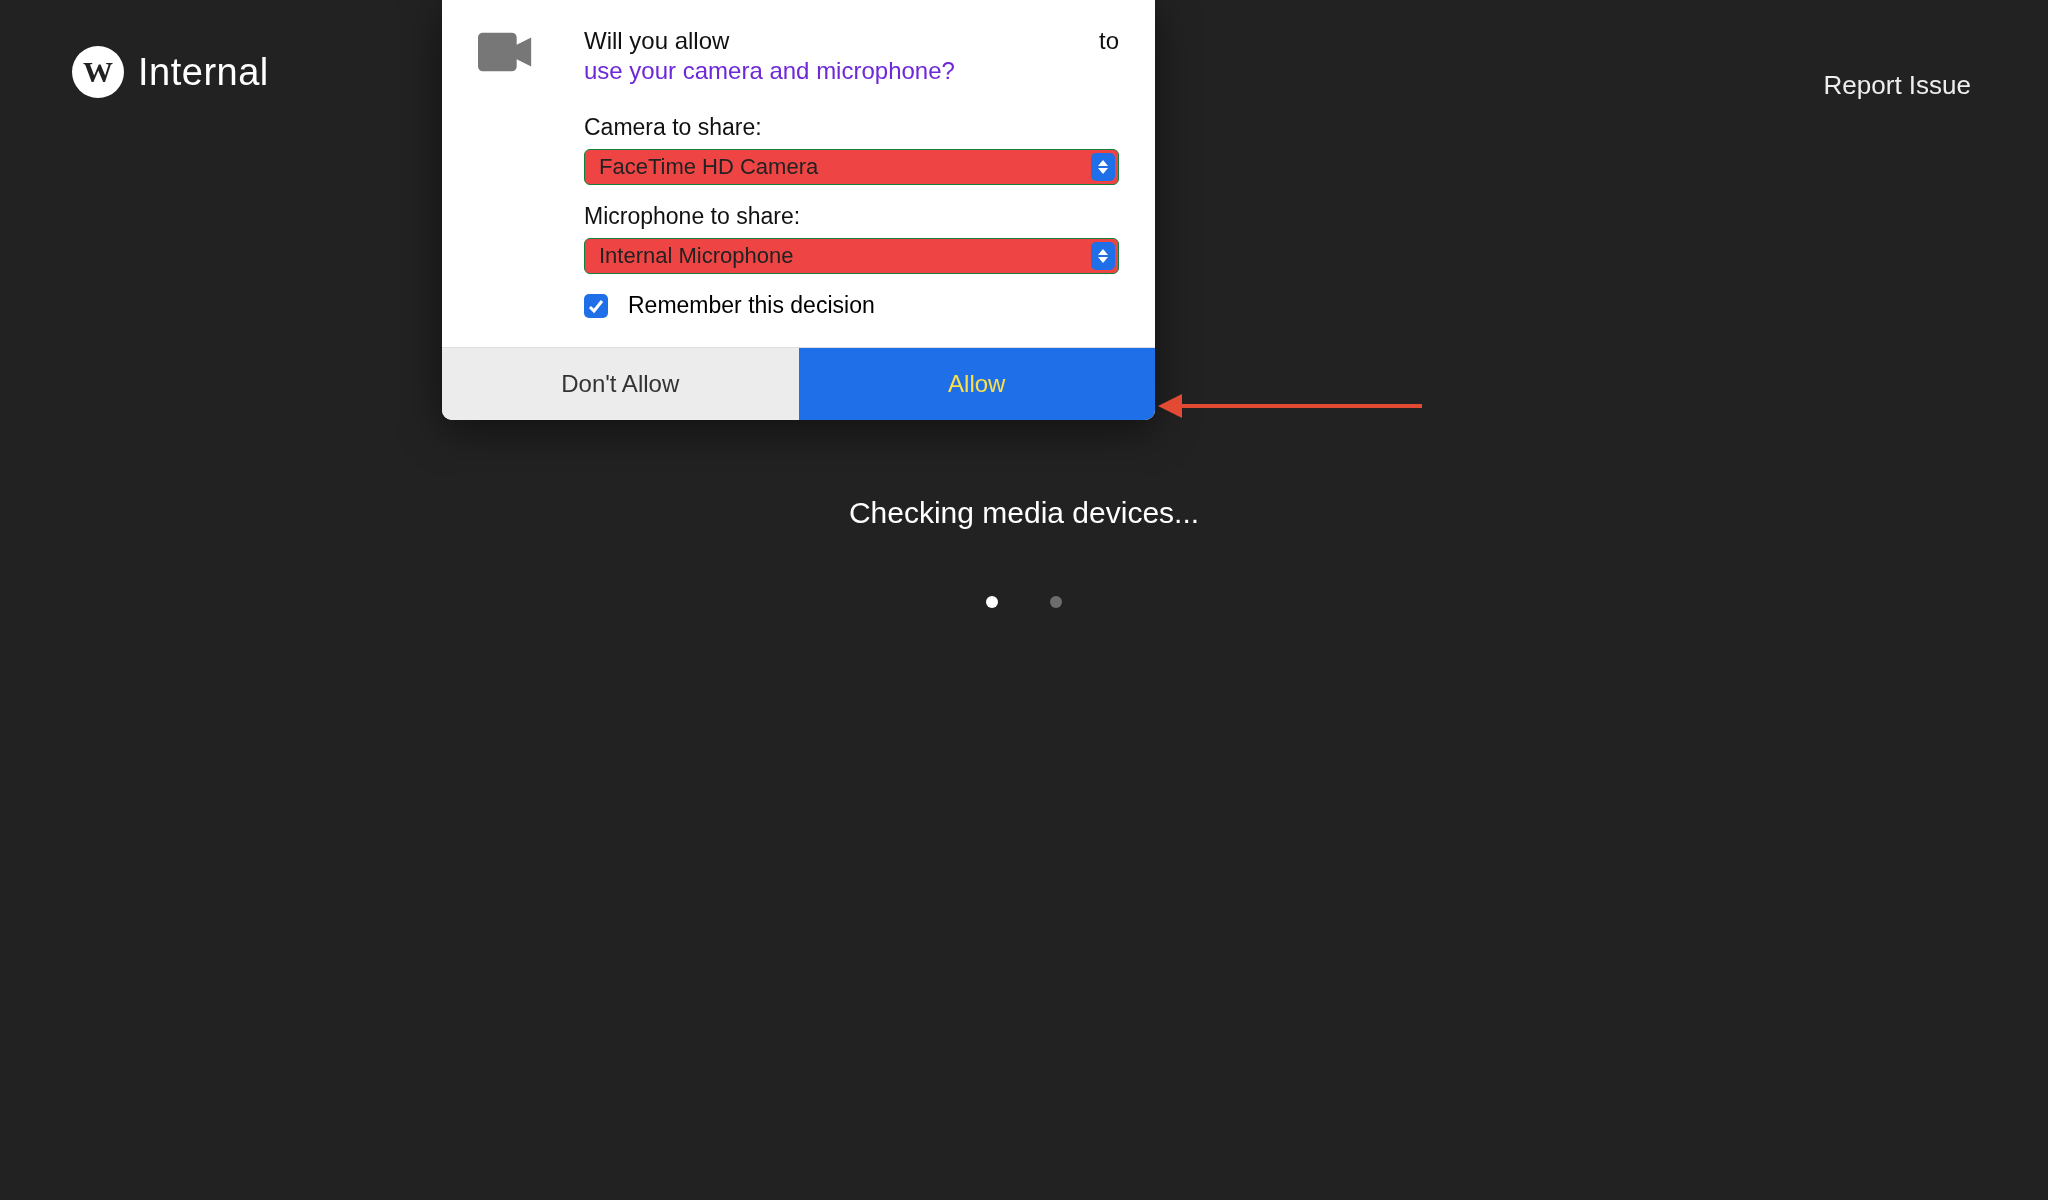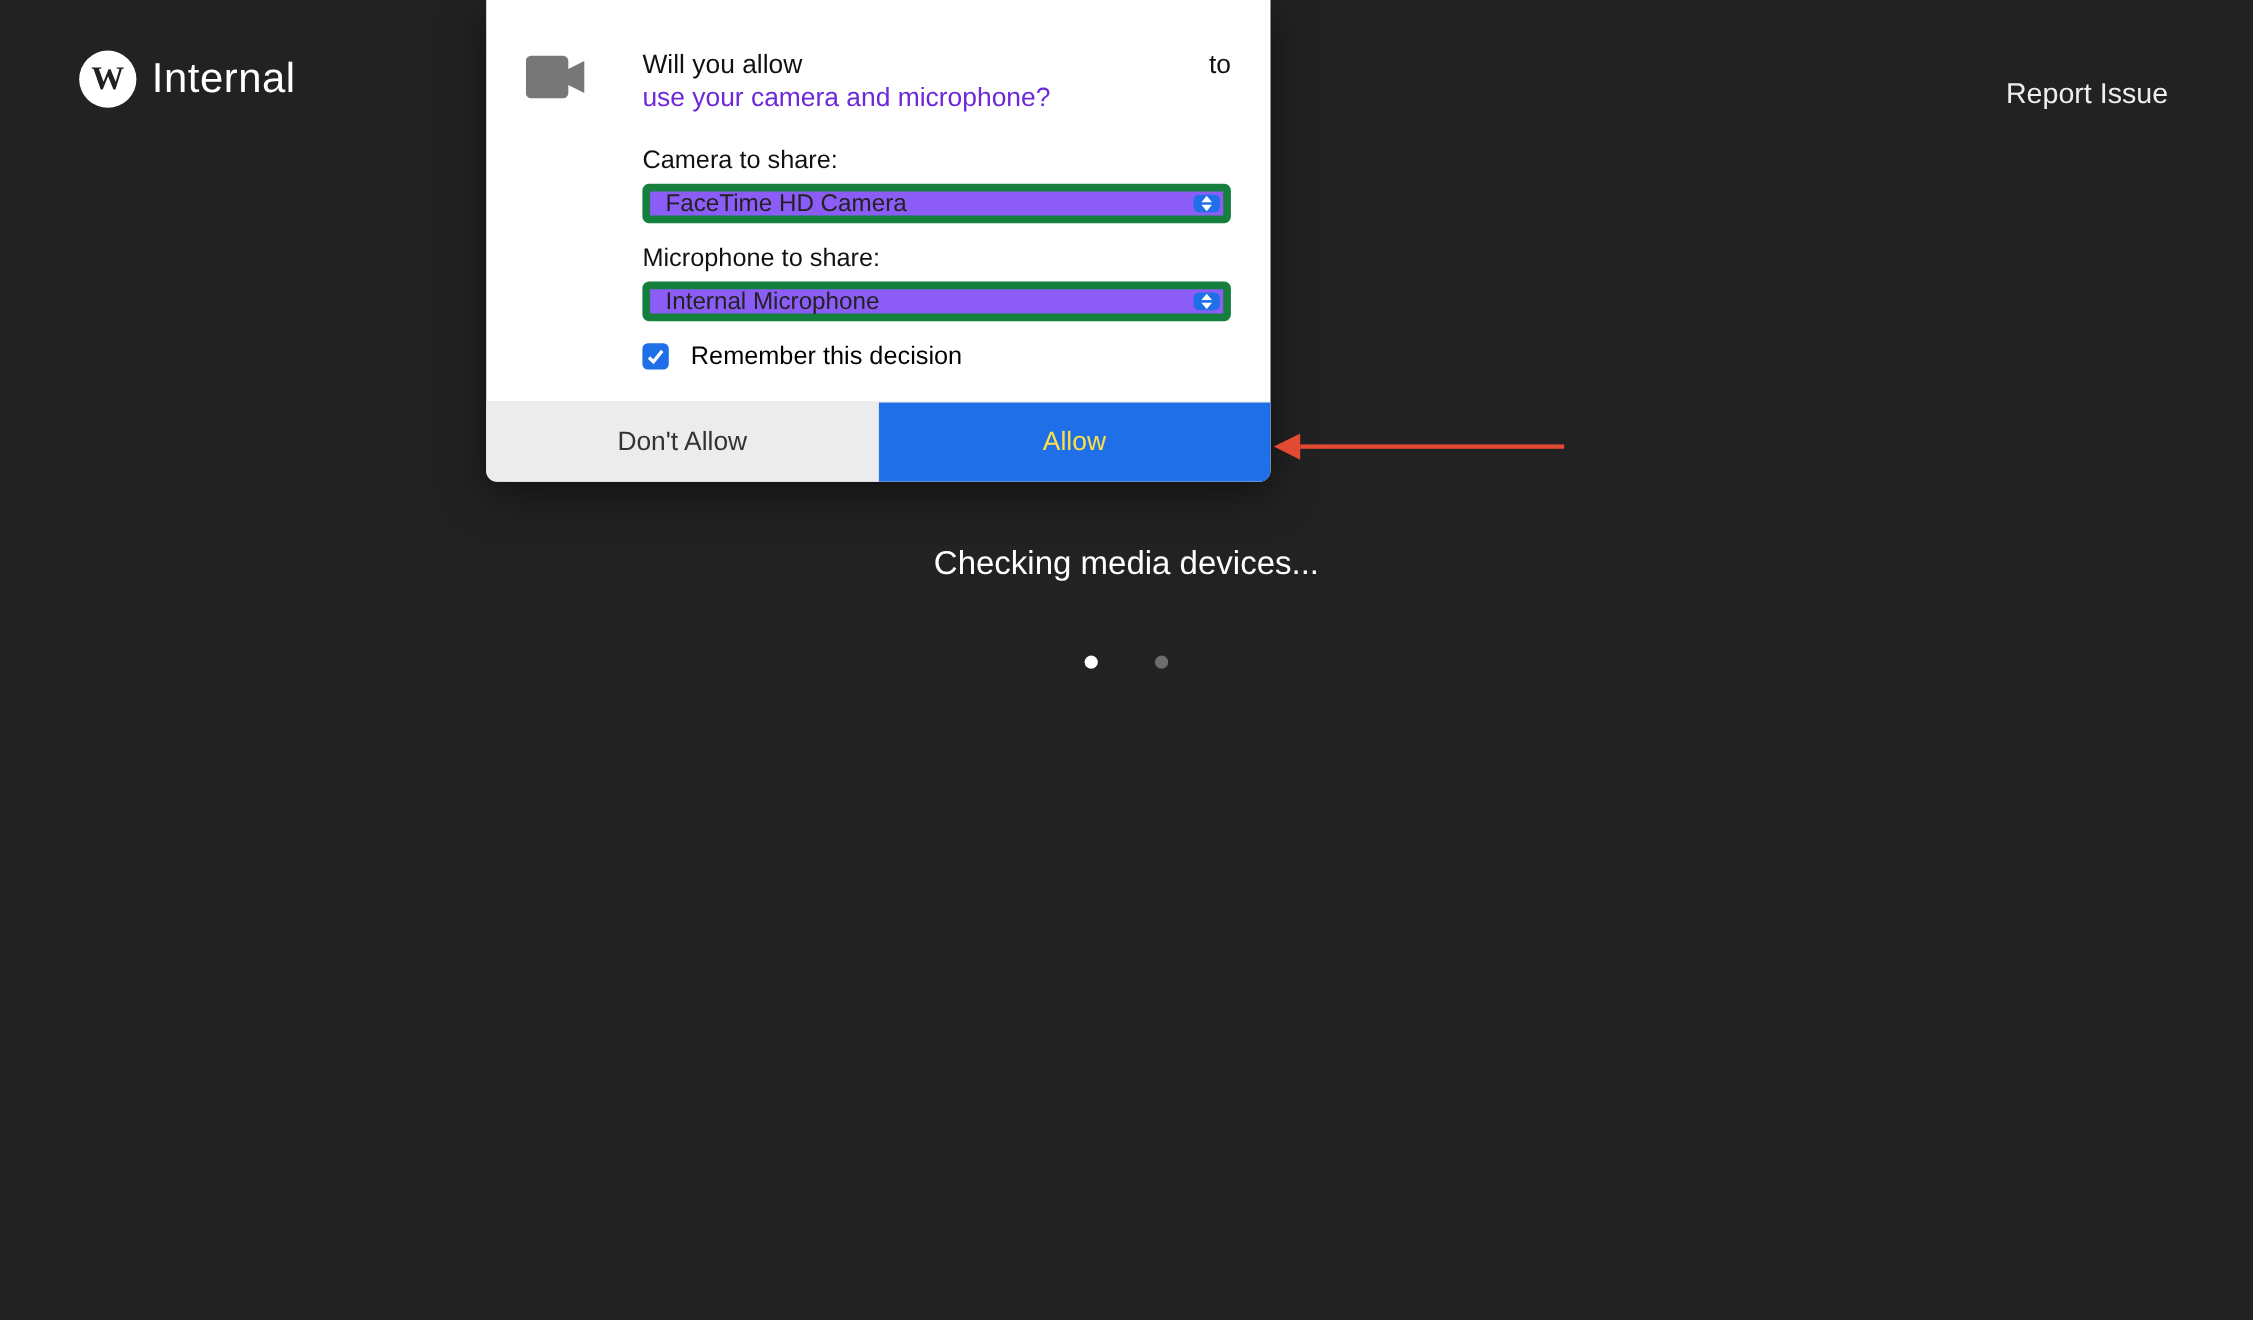--- a/index.html
+++ b/index.html
@@ -11,29 +11,29 @@
 
     .report { position:absolute; top:70px; right:77px; font-size:26px; color:#eee; cursor:pointer; }
 
     .status { position:absolute; top:496px; left:0; width:100%; text-align:center; font-size:30px; color:#fff; }
     .dots { position:absolute; top:596px; left:0; width:100%; display:flex; justify-content:center; gap:52px; }
     .dot { width:12px; height:12px; border-radius:50%; background:#fff; }
     .dot.dim { background:#6d6d6d; }
 
     
     .dialog { position:absolute; top:0; left:442px; width:713px; background:#fff; color:#000; border-radius:0 0 10px 10px; box-shadow:0 10px 40px rgba(0,0,0,0.5); overflow:hidden; }
-    .dialog-body { padding:44px 36px 28px 36px; display:flex; gap:48px; }
+    .dialog-body { padding:26px 36px 28px 36px; display:flex; gap:48px; }
     .cam-icon-wrap { display:flex; align-items:flex-start; padding-top:6px; }
     .cam-icon svg { width:58px; height:40px; fill:#777; }
     .fields { flex:1; }
     .prompt-line1 { font-size:24px; line-height:30px; color:#111; }
     .prompt-right { float:right; }
     .prompt-line2 { font-size:24px; line-height:30px; color:#6d28d9; margin-bottom:28px; }
     .field-label { font-size:23px; color:#111; margin-top:13px; margin-bottom:8px; }
-    .select { position:relative; width:100%; height:36px; border:7px solid #15803d; border-radius:6px; background:#8b5cf6; margin-bottom:18px; display:flex; align-items:center; padding-left:14px; font-size:22px; color:#222; cursor:pointer; }
+    .select { position:relative; width:100%; height:36px; border:1px solid #15803d; border-radius:6px; background:#ef4444; margin-bottom:18px; display:flex; align-items:center; padding-left:14px; font-size:22px; color:#222; cursor:pointer; }
     .select .stepper { position:absolute; right:3px; top:3px; bottom:3px; width:24px; background:#1f6fe8; border-radius:5px; display:flex; flex-direction:column; align-items:center; justify-content:center; gap:2px; }
     .select .stepper svg { width:10px; height:6px; fill:#fff; }
     .remember-row { display:flex; align-items:center; gap:20px; margin-top:6px; }
     .chk { width:24px; height:24px; border-radius:5px; background:#1f6fe8; display:flex; align-items:center; justify-content:center; cursor:pointer; }
     .chk svg { width:16px; height:16px; stroke:#fff; stroke-width:3; fill:none; }
     .remember-label { font-size:23px; }
 
     .dialog-buttons { display:flex; border-top:1px solid #ddd; }
     .dlg-btn { flex:1; height:72px; display:flex; align-items:center; justify-content:center; font-size:24px; cursor:pointer; }
     .dlg-btn.deny { background:#ececec; color:#333; }

